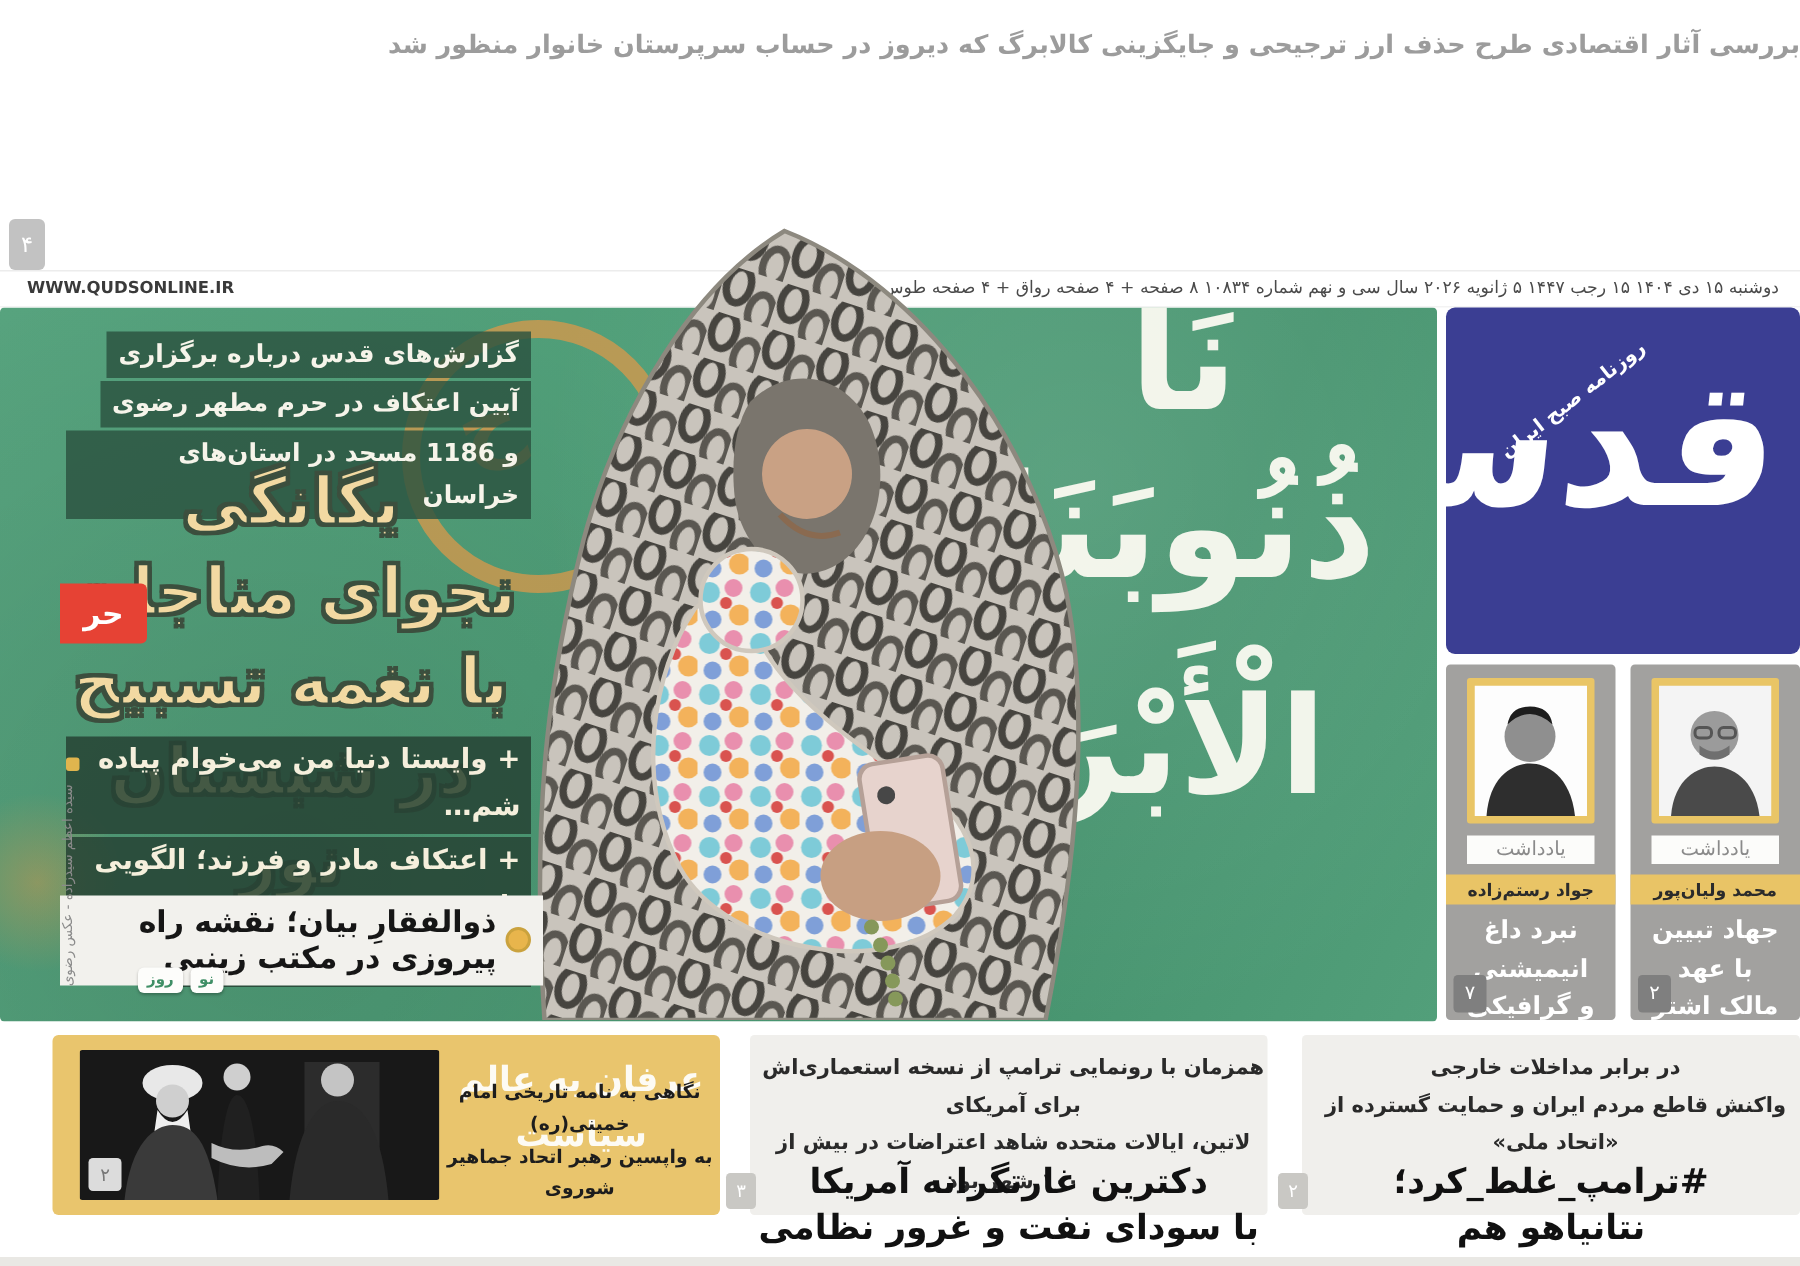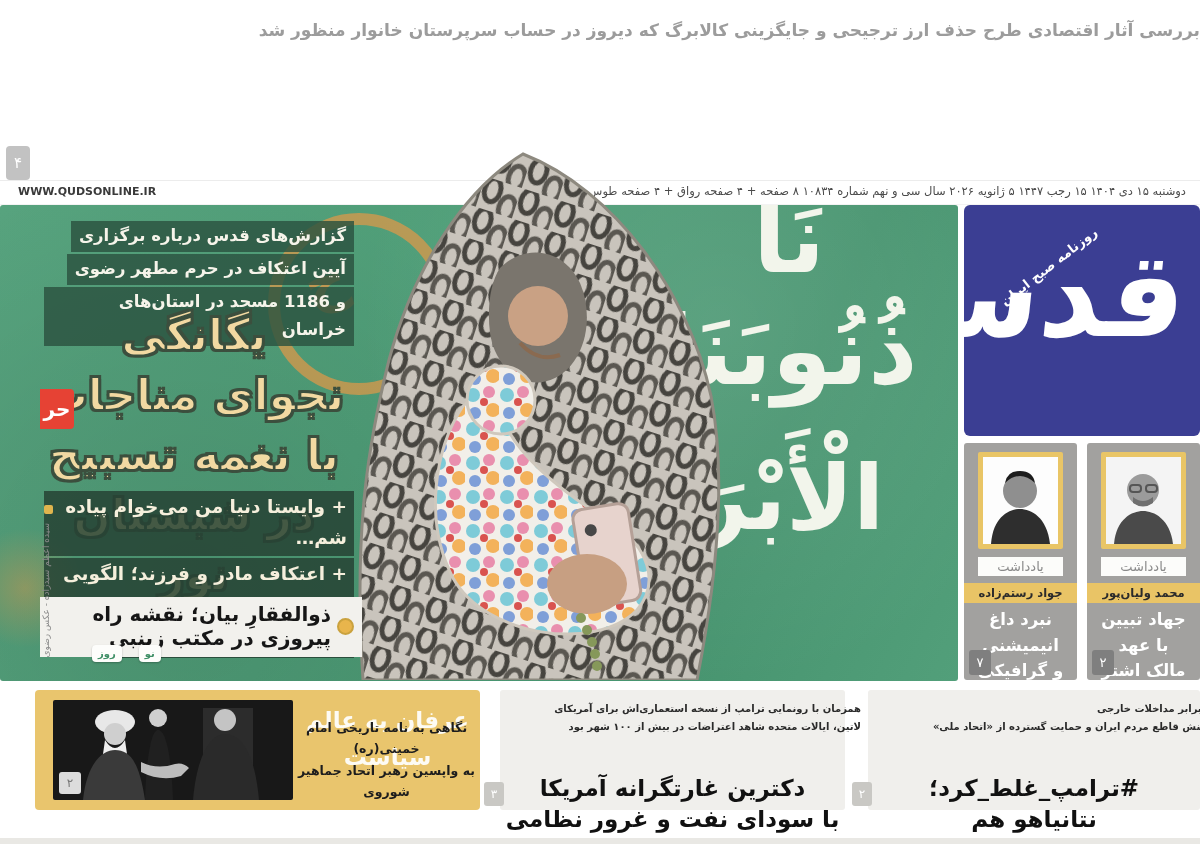--- a/index.html
+++ b/index.html
@@ -40,31 +40,31 @@
 
   
   .overlay{top:205px;left:0;width:322px;height:476px;z-index:4;margin-left:40px;}
   .kicker{position:absolute;top:16px;right:8px;left:4px;text-align:right;line-height:1.65;}
   .kicker span{display:inline-block;background:rgba(43,82,64,.82);color:#f6f4ea;font-size:16.5px;
                font-weight:bold;padding:1px 8px 3px;margin-bottom:2px;}
   .display-head{position:absolute;top:100px;left:0;right:14px;text-align:center;font-weight:bold;
                 font-size:44px;line-height:60px;color:#f2d9a2;
                 -webkit-text-stroke:2px #3c4f3e;
                 text-shadow:2px 2px 0 #3c4f3e,-2px 2px 0 #3c4f3e,2px -2px 0 #3c4f3e,-2px -2px 0 #3c4f3e;}
-  .red-tab{position:absolute;top:184px;left:0;width:34px;height:40px;background:#e64234;color:#fff;
+  .red-tab{position:absolute;top:184px;left:0;width:58px;height:40px;background:#e64234;color:#fff;
            font-size:20px;font-weight:bold;line-height:40px;text-align:center;overflow:hidden;
            border-radius:0 4px 4px 0;z-index:5;}
   .bullets{position:absolute;top:286px;right:8px;left:4px;text-align:right;line-height:1.7;}
   .bullets span{display:inline-block;background:rgba(38,66,52,.85);color:#f5efdc;font-size:18.5px;
                 font-weight:bold;padding:0 7px 2px;margin-bottom:2px;}
   .strip-head{position:absolute;top:392px;left:0;width:322px;background:#f2f1ed;color:#161616;
               font-size:20px;font-weight:bold;padding:5px 8px 7px;box-sizing:border-box;
               display:flex;align-items:center;gap:6px;}
   .strip-head .dot{width:13px;height:13px;border-radius:50%;background:#e8b54c;border:2px solid #caa23e;flex:0 0 auto;}
-  .wmark{position:absolute;top:440px;left:52px;display:flex;gap:17px;direction:ltr;}
+  .wmark{position:absolute;top:440px;left:52px;display:flex;gap:5px;direction:ltr;}
   .wmark span{background:#fdfdfb;color:#3f8f66;font-size:10px;font-weight:bold;border-radius:4px;
               padding:3px 6px;box-shadow:0 1px 2px rgba(0,0,0,.25);}
   .credit{position:absolute;top:318px;left:1px;writing-mode:vertical-rl;transform:rotate(180deg);
           font-size:9px;color:#8b8b8b;letter-spacing:1px;}
   .credit-sq{position:absolute;top:300px;left:4px;width:9px;height:9px;background:#e0b54e;border-radius:2px;}
 
   
   .logo-box{top:205px;left:964px;width:236px;height:231px;background:#3b3e93;border-radius:6px;z-index:2;overflow:hidden;}
   .logo-name{position:absolute;right:14px;top:8px;color:#fff;font-size:118px;font-weight:bold;
              transform:skewX(-6deg);line-height:1.4;}
@@ -85,22 +85,22 @@
   
   .gold-box{top:690px;left:35px;width:445px;height:120px;background:#e9c56d;border-radius:4px;z-index:2;}
   .gold-box .bw{position:absolute;left:18px;top:10px;width:240px;height:100px;overflow:hidden;border-radius:2px;}
   .gold-box .gtitle{position:absolute;right:8px;top:12px;left:268px;text-align:center;color:#fdfbf4;
                     font-weight:bold;font-size:23px;line-height:1.6;}
   .gold-box .gsub{position:absolute;right:4px;top:88px;left:262px;text-align:center;color:#1d1d1d;
                   font-weight:bold;font-size:12.5px;line-height:1.7;top:auto;bottom:8px;}
   .photo-badge{position:absolute;left:6px;bottom:6px;background:rgba(255,255,255,.85);color:#777;
                width:22px;height:22px;border-radius:3px;font-size:12px;text-align:center;line-height:22px;}
   .gray-box{top:690px;height:120px;background:#f0efec;border-radius:3px;z-index:2;}
-  .gray-box .bkicker{position:absolute;top:10px;left:16px;width:100%;color:#2a2a2a;
-                     font-size:10px;font-weight:bold;line-height:1.8;}
+  .gray-box .bkicker{position:absolute;top:10px;left:3px;width:100%;text-align:center;color:#2a2a2a;
+                     font-size:14px;font-weight:bold;line-height:1.8;}
   .gray-box .btitle{position:absolute;top:60px;left:0;width:100%;text-align:center;color:#111;
                     font-weight:bold;font-size:23px;line-height:1.35;margin-top:23px;}
   .gbadge{position:absolute;bottom:4px;left:-16px;width:20px;height:24px;background:#c9c8c4;color:#fff;
           font-size:12px;text-align:center;line-height:24px;border-radius:3px;}
   .footer-strip{bottom:0;left:0;right:0;height:6px;background:#e9e8e4;}
 </style>
 </head>
 <body>
 
 <div class="page">

